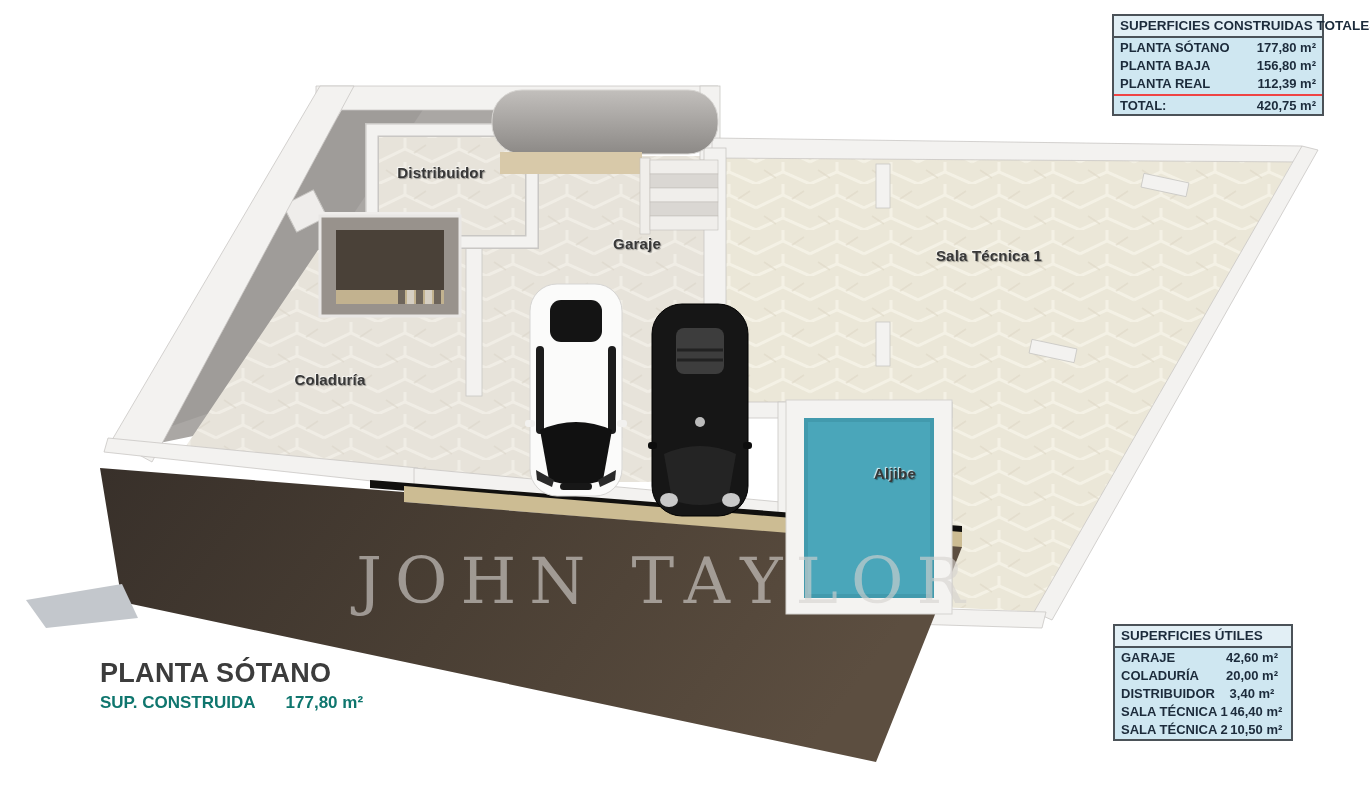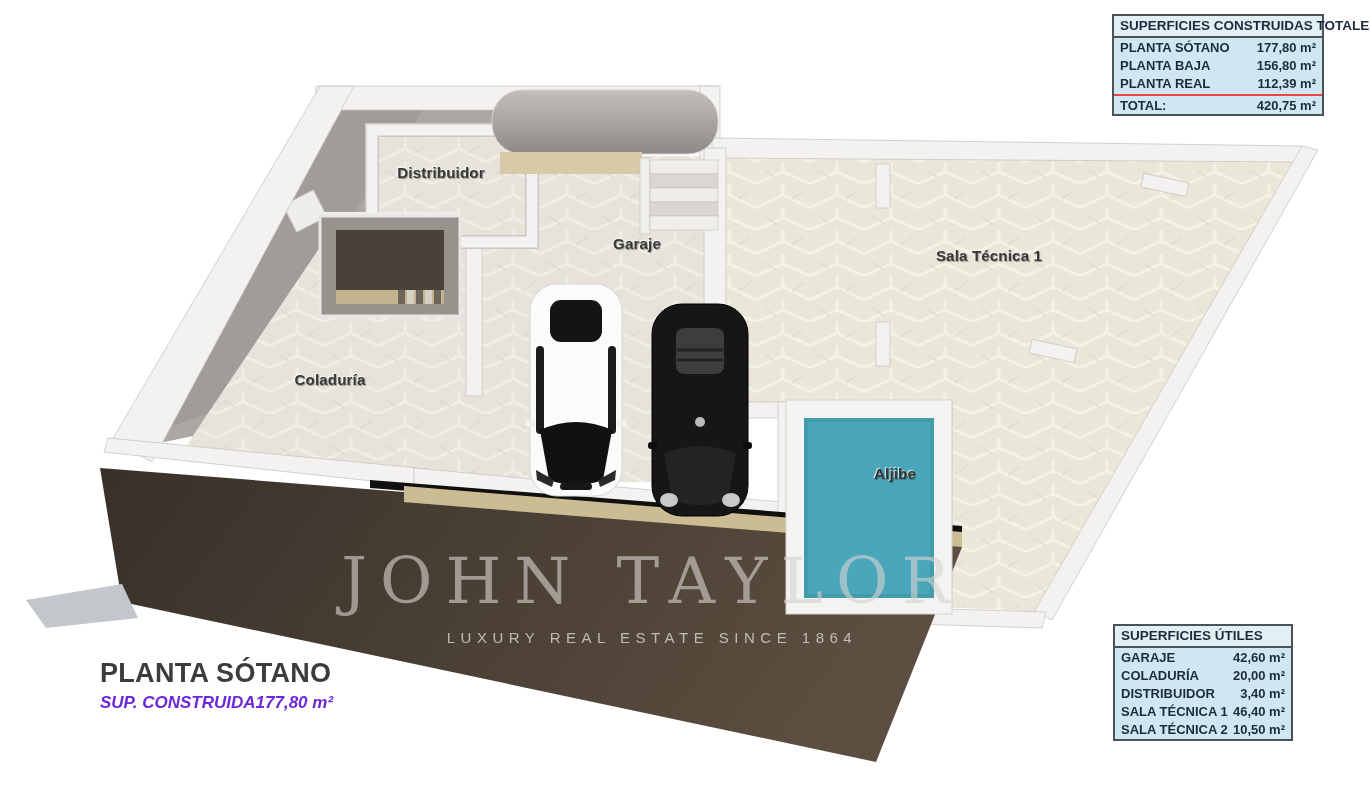--- a/index.html
+++ b/index.html
@@ -6,44 +6,44 @@
   .canvas{position:relative;width:1370px;height:793px;background:#ffffff;overflow:hidden;
           font-family:"Liberation Sans",sans-serif;}
   .plan-svg{position:absolute;left:0;top:0;width:1370px;height:793px;}
 
   
   .room-label{position:absolute;transform:translate(-50%,-50%);font-weight:bold;font-size:15px;
     color:#383838;white-space:nowrap;letter-spacing:.2px;
     text-shadow:1px 1px 1px rgba(0,0,0,.35),-1px -1px 1px rgba(255,255,255,.8);}
 
   
-  .watermark{position:absolute;left:652px;top:549px;transform:translateX(-50%);
+  .watermark{position:absolute;left:667px;top:549px;transform:translateX(-50%);
     text-align:center;pointer-events:none;}
   .wm-brand{font-family:"DejaVu Serif","Liberation Serif",serif;font-size:64px;line-height:1.0;
     letter-spacing:13px;color:rgba(213,210,206,.62);white-space:nowrap;}
   .wm-tagline{margin-top:16px;font-size:15px;letter-spacing:5.5px;
     color:rgba(218,216,213,.8);white-space:nowrap;}
 
   
   .title-block{position:absolute;left:100px;top:658px;color:#3c3c3c;}
   .tb-title{font-weight:bold;font-size:27px;letter-spacing:.3px;}
-  .tb-sub{margin-top:4px;font-weight:bold;font-size:17px;display:flex;color:#6d28d9;font-style:italic;}
+  .tb-sub{margin-top:4px;font-weight:bold;font-size:17px;display:flex;gap:30px;color:#0f766e;}
 
   
   .jt-table{position:absolute;background:#cfe7f1;border:2px solid #4b5258;
     color:#1c2b3b;font-weight:bold;font-size:13px;box-sizing:border-box;}
   .t-header{padding:2px 6px 3px 6px;border-bottom:2px solid #4b5258;background:#e2eff5;
     font-size:13.5px;white-space:nowrap;}
   .t-row{display:flex;align-items:center;padding:1px 6px;white-space:nowrap;}
   .t-row .lbl{flex:1;}
   .t-total{border-top:2px solid #ef4444;margin-top:2px;padding-top:3px;padding-bottom:3px;}
   .tbl-built{left:1112px;top:14px;width:212px;}
   .tbl-built .val{text-align:right;}
   .tbl-usable{left:1113px;top:624px;width:180px;}
-  .tbl-usable .val{width:66px;text-align:right;}
+  .tbl-usable .val{width:66px;text-align:center;}
   .tbl-built .t-row{padding-top:1.5px;padding-bottom:1.5px;}
   .tbl-usable .t-row{padding-top:1.6px;padding-bottom:1.6px;}
 </style>
 </head>
 <body>
 
 <div class="canvas">
 
   <svg class="plan-svg" viewBox="0 0 1370 793">
     <defs>
@@ -168,21 +168,20 @@
   </svg>
 
   <div class="room-label" style="left:441px;top:172px">Distribuidor</div>
   <div class="room-label" style="left:637px;top:243px">Garaje</div>
   <div class="room-label" style="left:989px;top:255px">Sala Técnica 1</div>
   <div class="room-label" style="left:330px;top:379px">Coladuría</div>
   <div class="room-label" style="left:895px;top:473px">Aljibe</div>
 
   <div class="watermark">
     <div class="wm-brand">JOHN TAYLOR</div>
-    <div class="wm-tagline">LUXURY REAL ESTATE SINCE 1864</div>
   </div>
 
   <div class="title-block">
     <div class="tb-title">PLANTA SÓTANO</div>
     <div class="tb-sub">
       <span>SUP. CONSTRUIDA</span>
       <span>177,80 m²</span>
     </div>
   </div>
 

